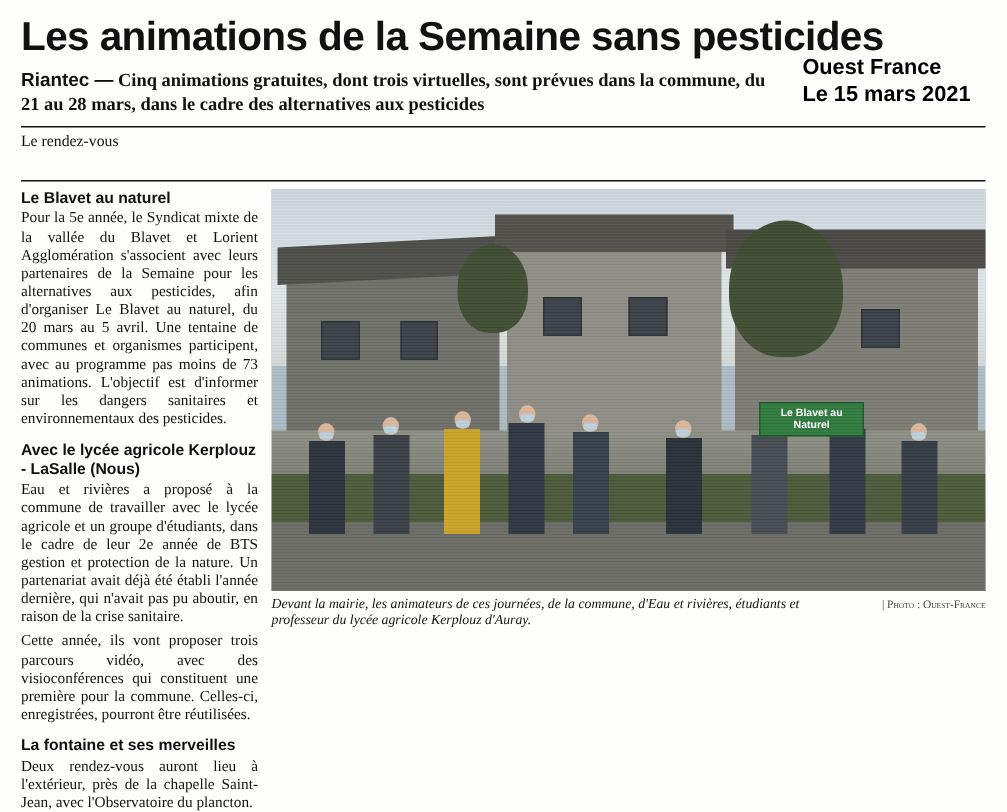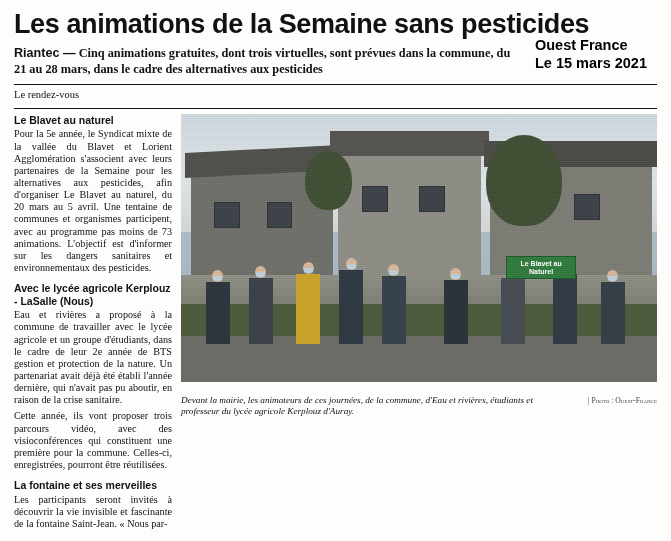--- a/index.html
+++ b/index.html
@@ -51,21 +51,21 @@
 
   .rule-top {
     border-top: 1.6px solid #111;
     margin: 3px 0 4px 0;
   }
   .kicker {
     font-family: "Liberation Serif", serif;
     font-size: 10.5px;
     font-style: normal;
     color: #111;
-    margin-bottom: 8px;
+    margin-bottom: 20px;
   }
   .rule-thin {
     border-top: 0.9px solid #111;
     margin: 1px 0 5px 0;
   }
 
   
   .source-stamp {
     position: absolute;
     right: 24px;
@@ -203,21 +203,21 @@
     background:
       repeating-linear-gradient(0deg, rgba(255,255,255,0.03) 0 1px, rgba(0,0,0,0.03) 1px 2px);
     pointer-events:none;
   }
 
   .caption {
     font-family: "Liberation Serif", serif;
     font-size: 9.2px;
     font-style: italic;
     line-height: 1.2;
-    margin-top: 13px;
+    margin-top: 3px;
     color:#111;
     display:flex;
     justify-content:space-between;
     align-items:flex-start;
     gap:18px;
   }
   .caption .txt { flex:1 1 auto; }
   .caption .credit {
     flex: 0 0 auto;
     font-style: normal;
@@ -253,20 +253,21 @@
     <div class="col-narrow">
 
       <h3 class="sub">Le Blavet au naturel</h3>
       <p class="body">Pour la 5e année, le Syndicat mixte de la vallée du Blavet et Lorient Agglomération s'associent avec leurs partenaires de la Semaine pour les alternatives aux pesticides, afin d'organiser Le Blavet au naturel, du 20 mars au 5 avril. Une tentaine de communes et organismes participent, avec au programme pas moins de 73 animations. L'objectif est d'informer sur les dangers sanitaires et environnementaux des pesticides.</p>
 
       <h3 class="sub spaced">Avec le lycée agricole Kerplouz - LaSalle (Nous)</h3>
       <p class="body">Eau et rivières a proposé à la commune de travailler avec le lycée agricole et un groupe d'étudiants, dans le cadre de leur 2e année de BTS gestion et protection de la nature. Un partenariat avait déjà été établi l'année dernière, qui n'avait pas pu aboutir, en raison de la crise sanitaire.</p>
       <p class="body">Cette année, ils vont proposer trois parcours vidéo, avec des visioconférences qui constituent une première pour la commune. Celles-ci, enregistrées, pourront être réutilisées.</p>
 
       <h3 class="sub spaced">La fontaine et ses merveilles</h3>
+      <p class="body">Deux rendez-vous auront lieu à l'extérieur, près de la chapelle Saint-Jean, avec l'Observatoire du plancton.</p>
       <p class="body">Les participants seront invités à découvrir la vie invisible et fascinante de la fontaine Saint-Jean. « Nous par-</p>
     </div>
 
     <div class="photo-wrap">
       <div class="photo">
         <div class="sky"></div>
 
         <div class="house-left"></div>
         <div class="house-mid"></div>
         <div class="house-right"></div>

